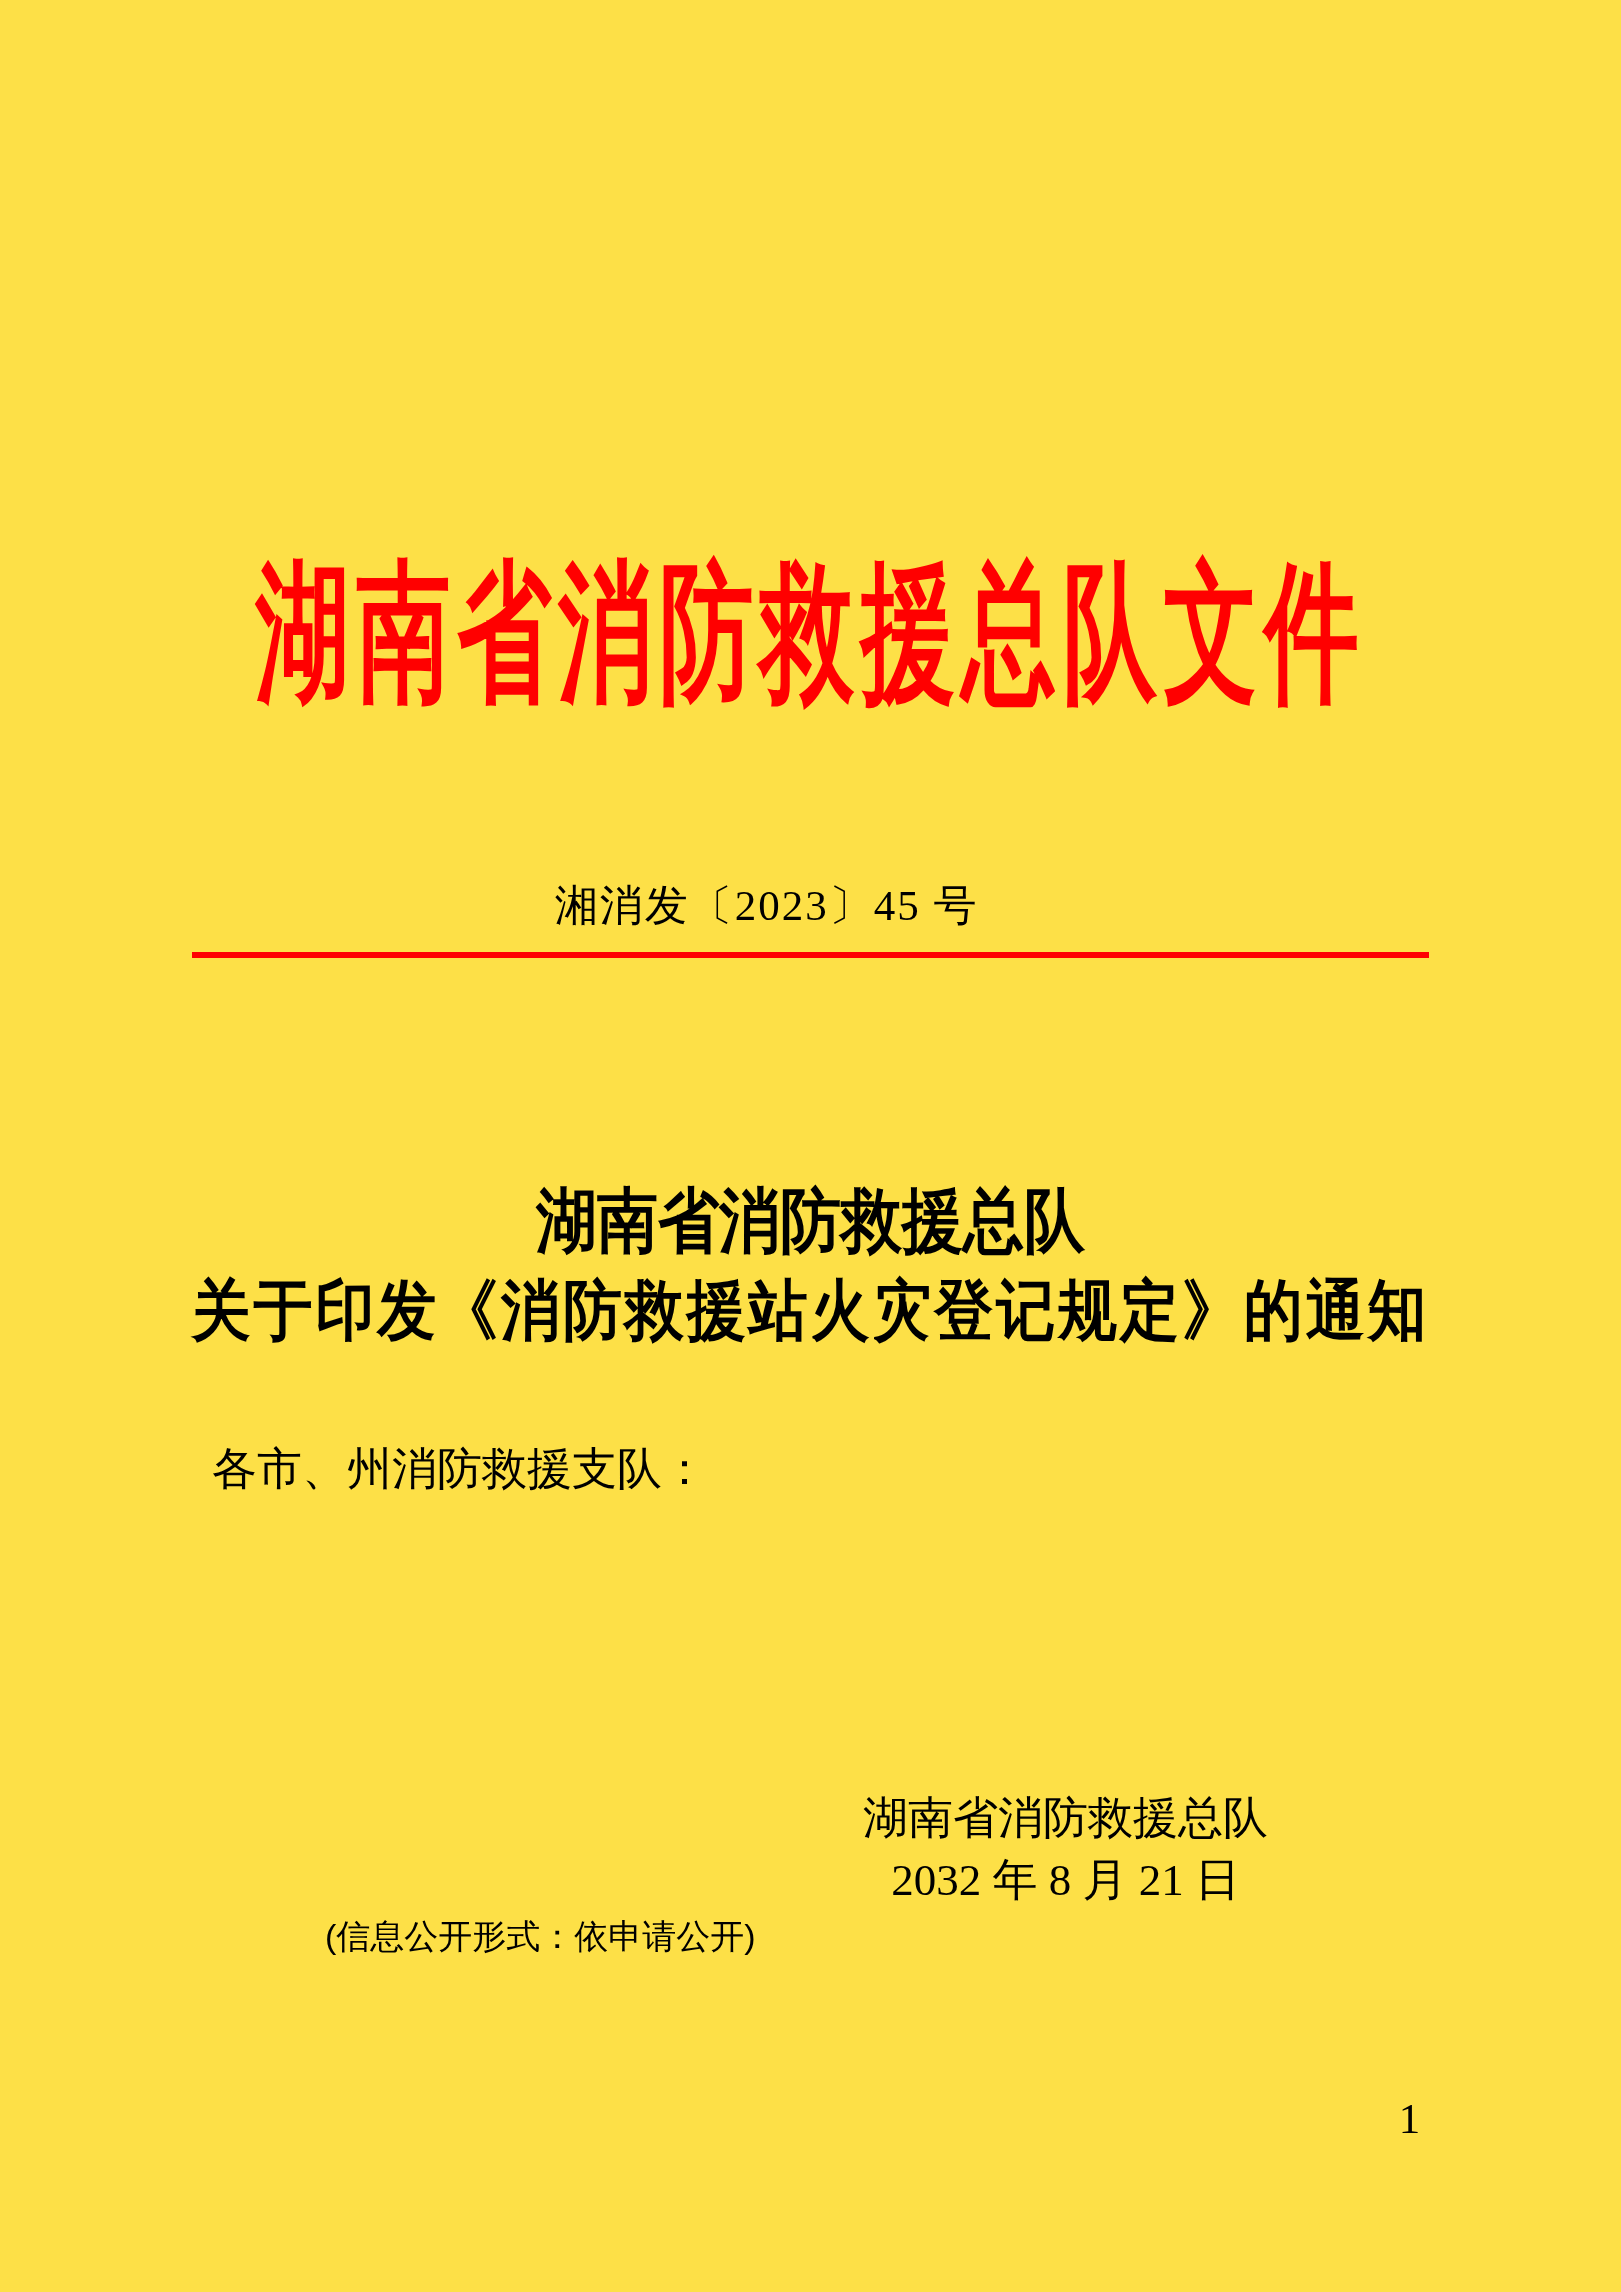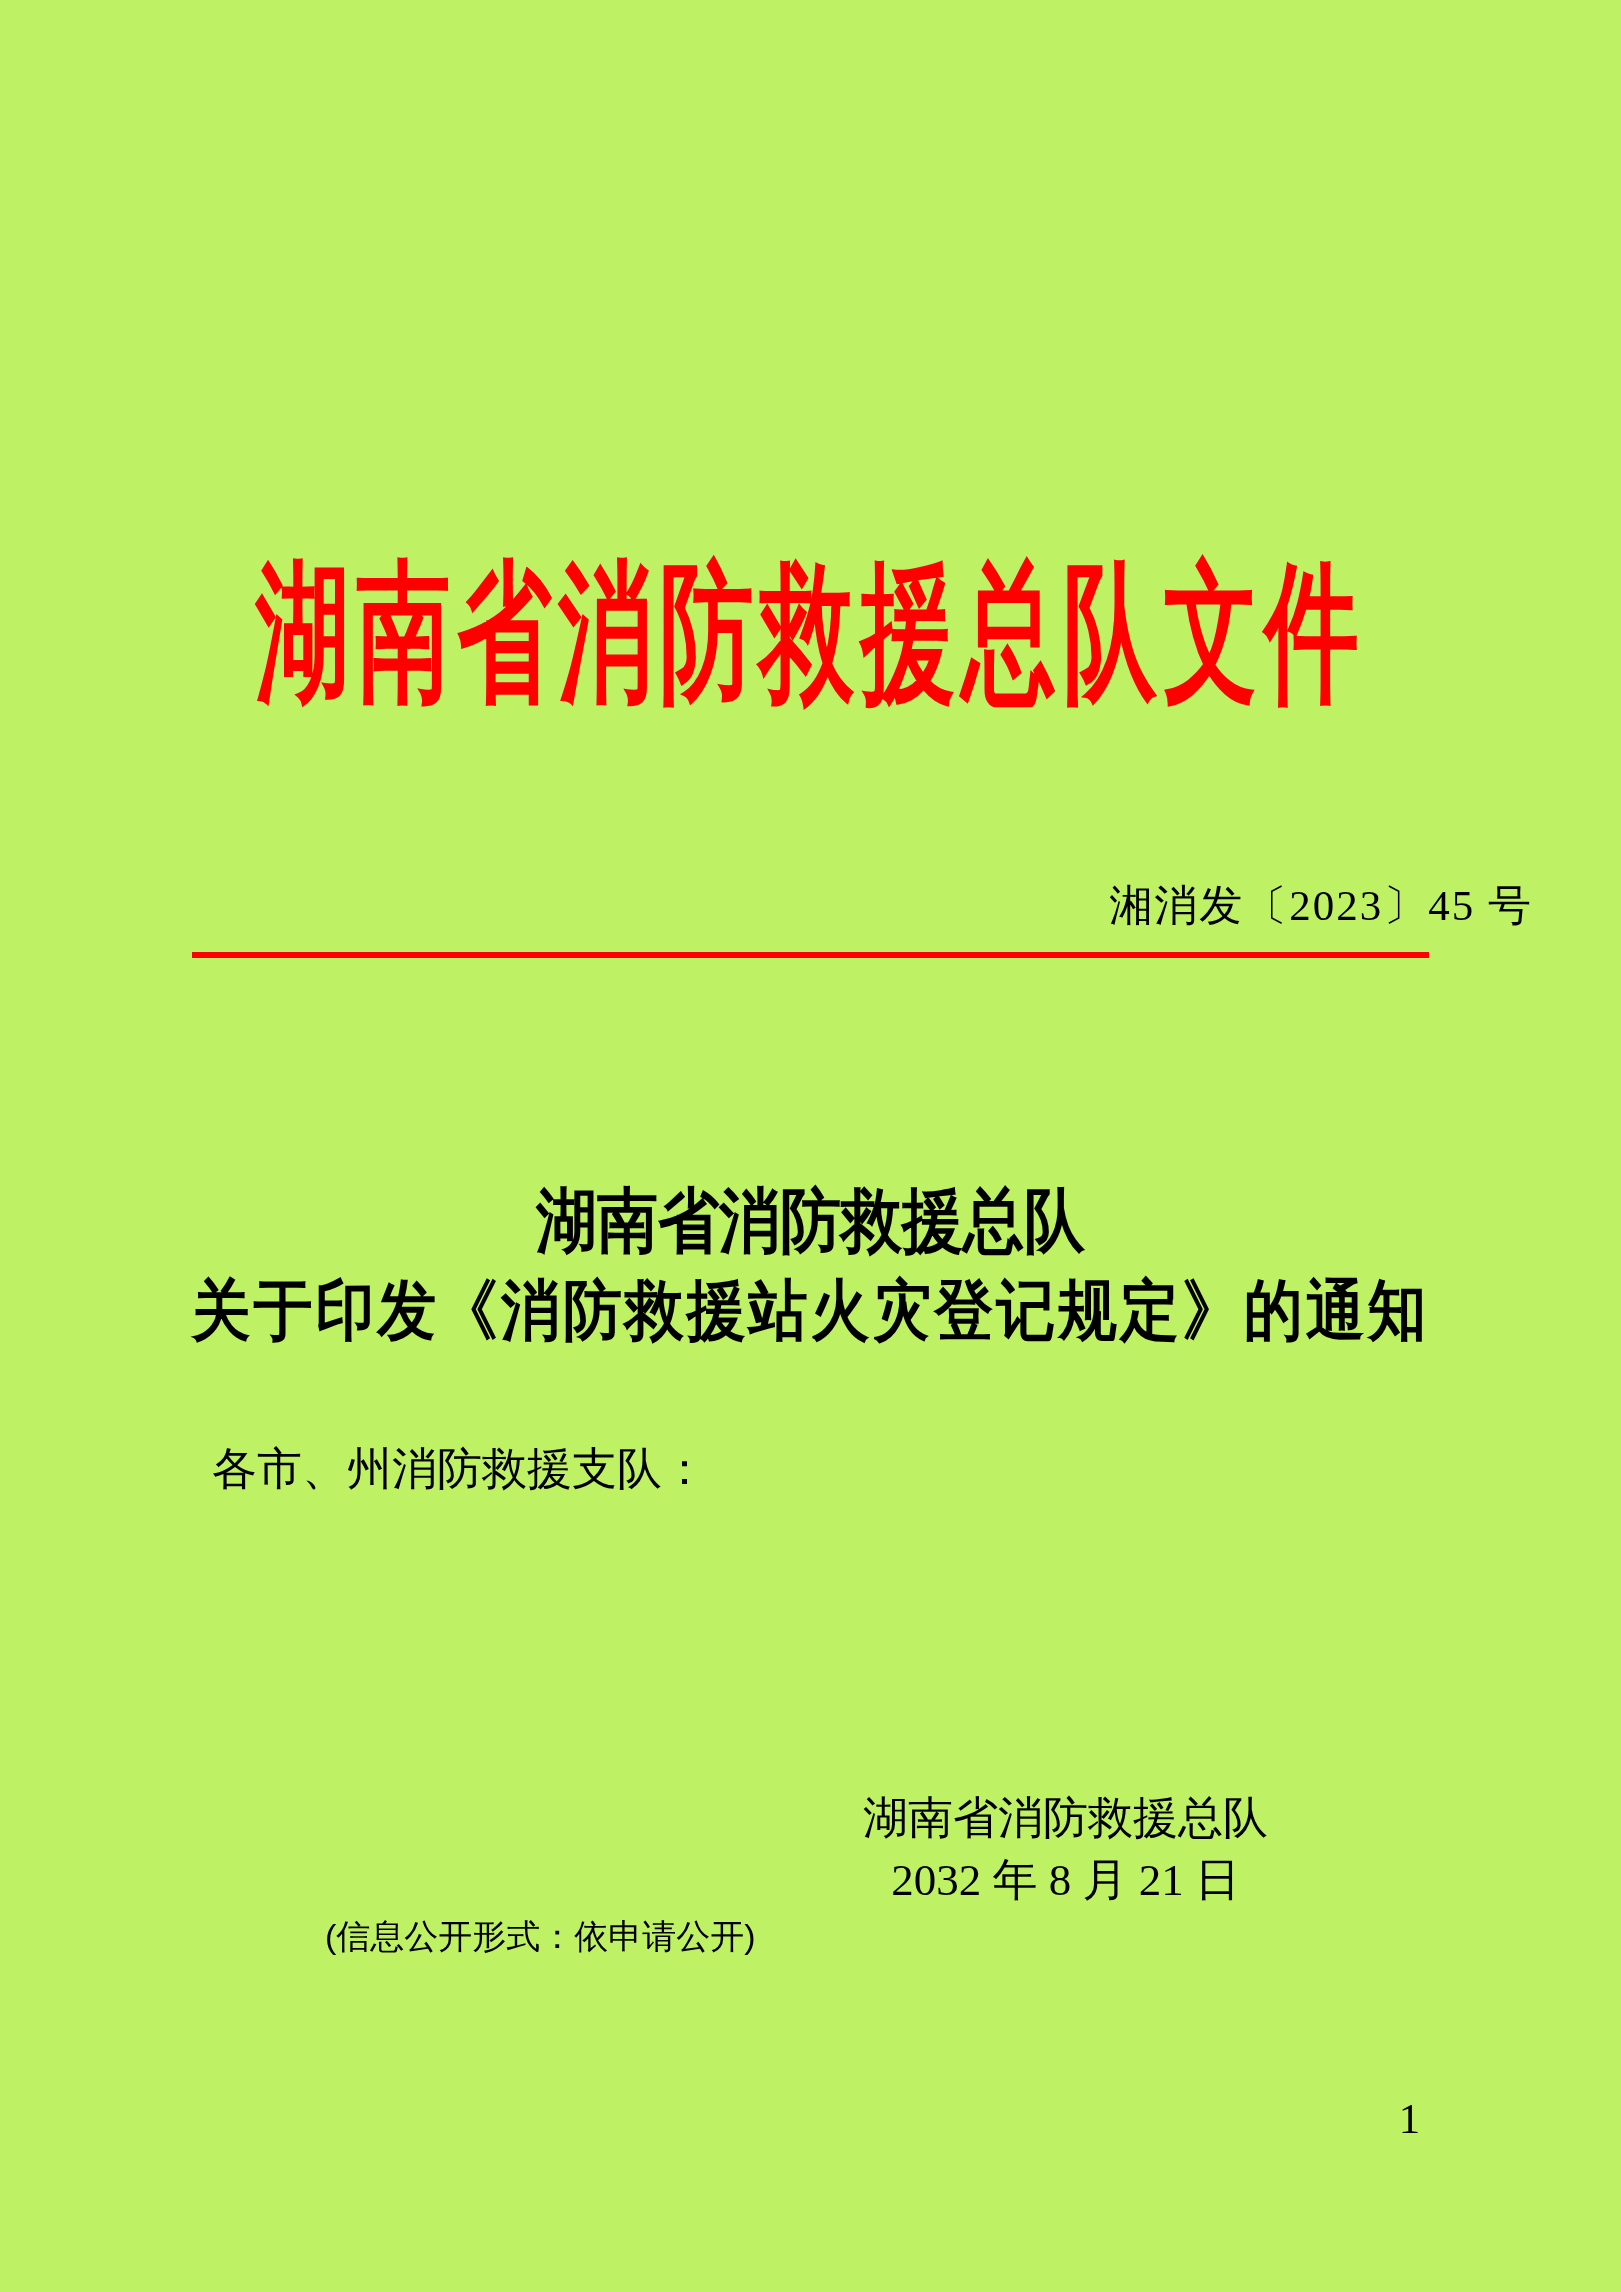--- a/index.html
+++ b/index.html
@@ -4,21 +4,21 @@
 <style>
   html, body {
     margin: 0;
     padding: 0;
     background: #ffffff;
   }
   .page {
     position: relative;
     width: 1621px;
     height: 2293px;
-    background: #bef264;
+    background: #fde047;
     overflow: hidden;
     color: #000000;
     font-family: "Liberation Sans", sans-serif;
   }
 
   
   .letterhead {
     position: absolute;
     top: 557px;
     left: 0;
@@ -33,21 +33,21 @@
     transform: scaleY(1.62);
     transform-origin: 50% 0;
   }
 
   
   .doc-number {
     position: absolute;
     top: 880px;
     left: 0;
     width: 1533px;
-    text-align: right;
+    text-align: center;
     font-family: "Liberation Serif", serif;
     font-size: 43px;
     line-height: 51px;
     letter-spacing: 2px;
     white-space: nowrap;
   }
 
   
   .red-rule {
     position: absolute;

